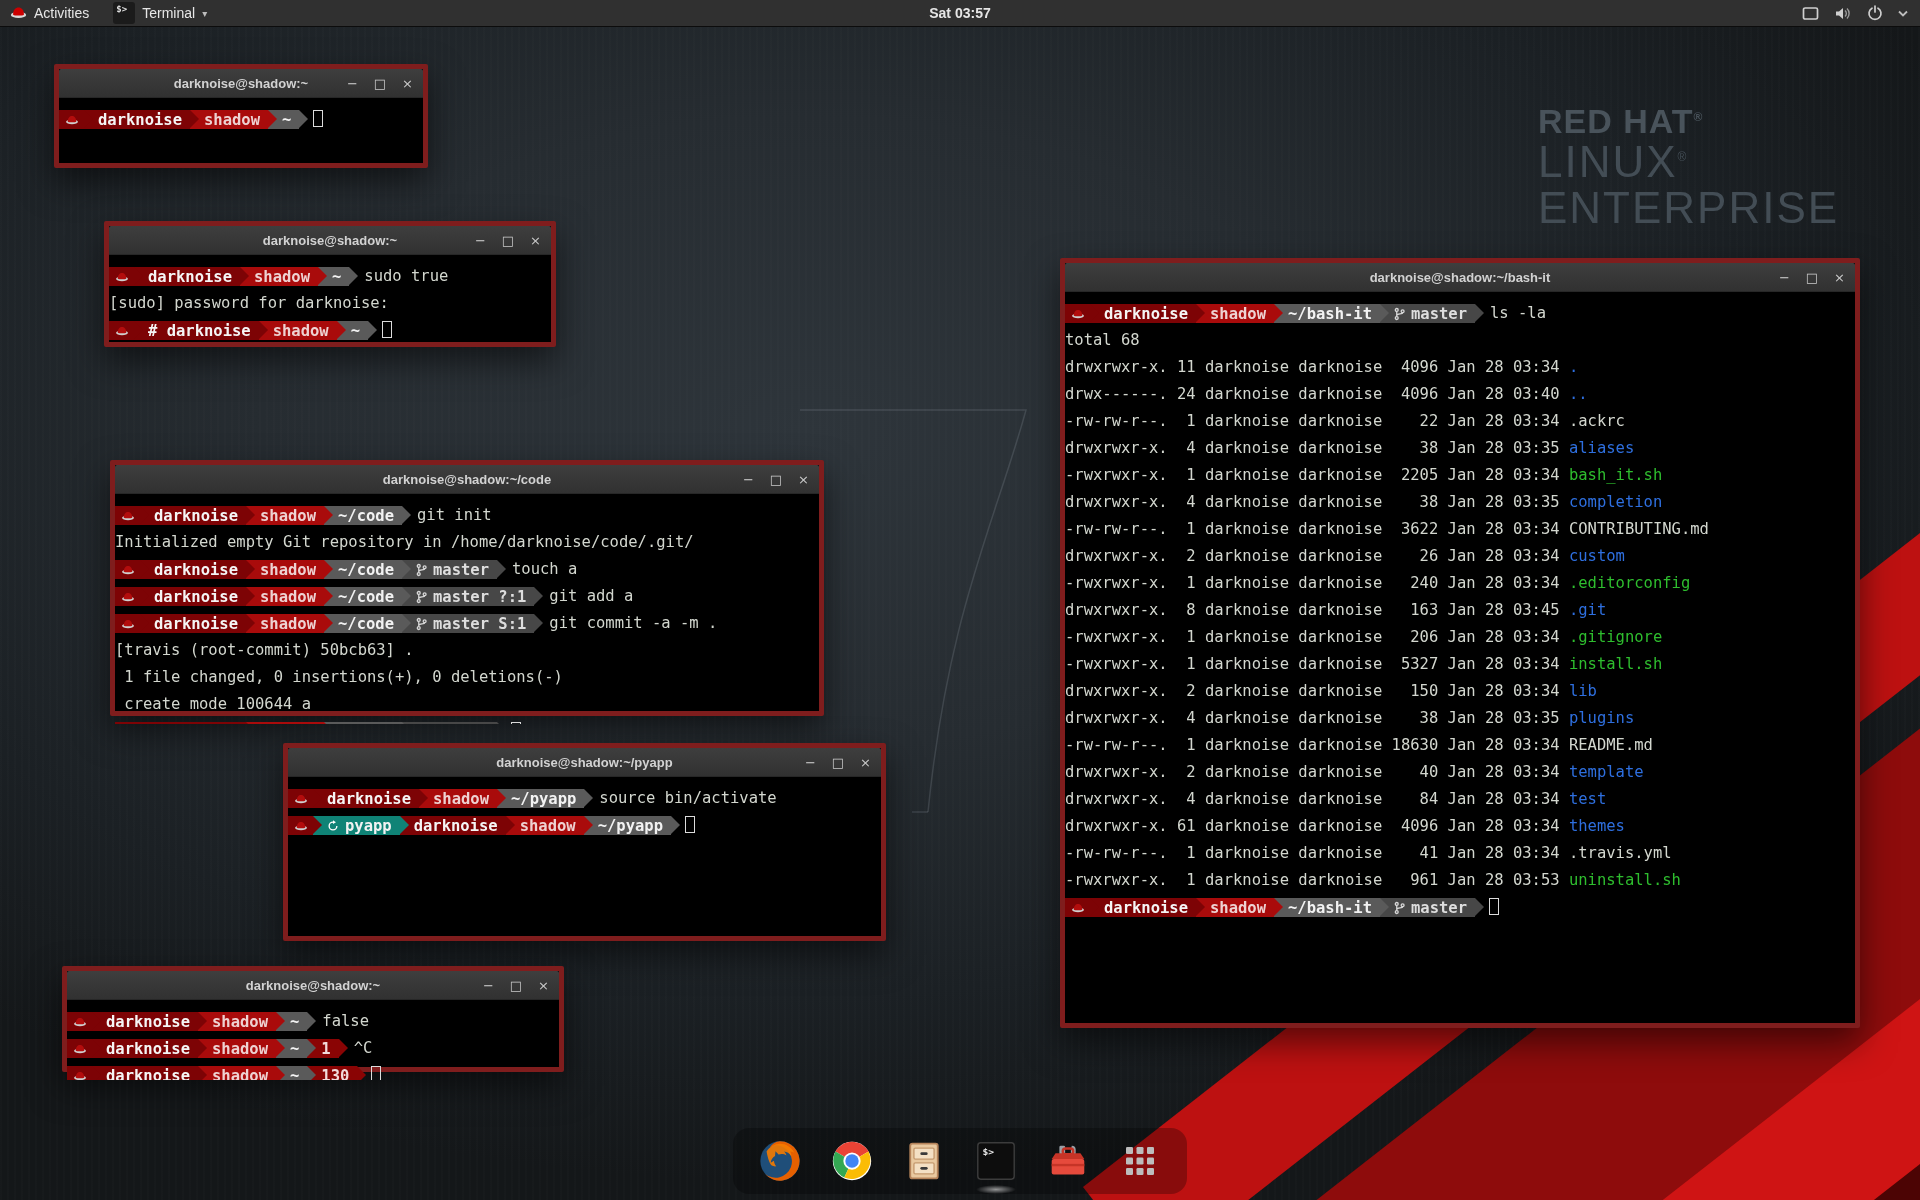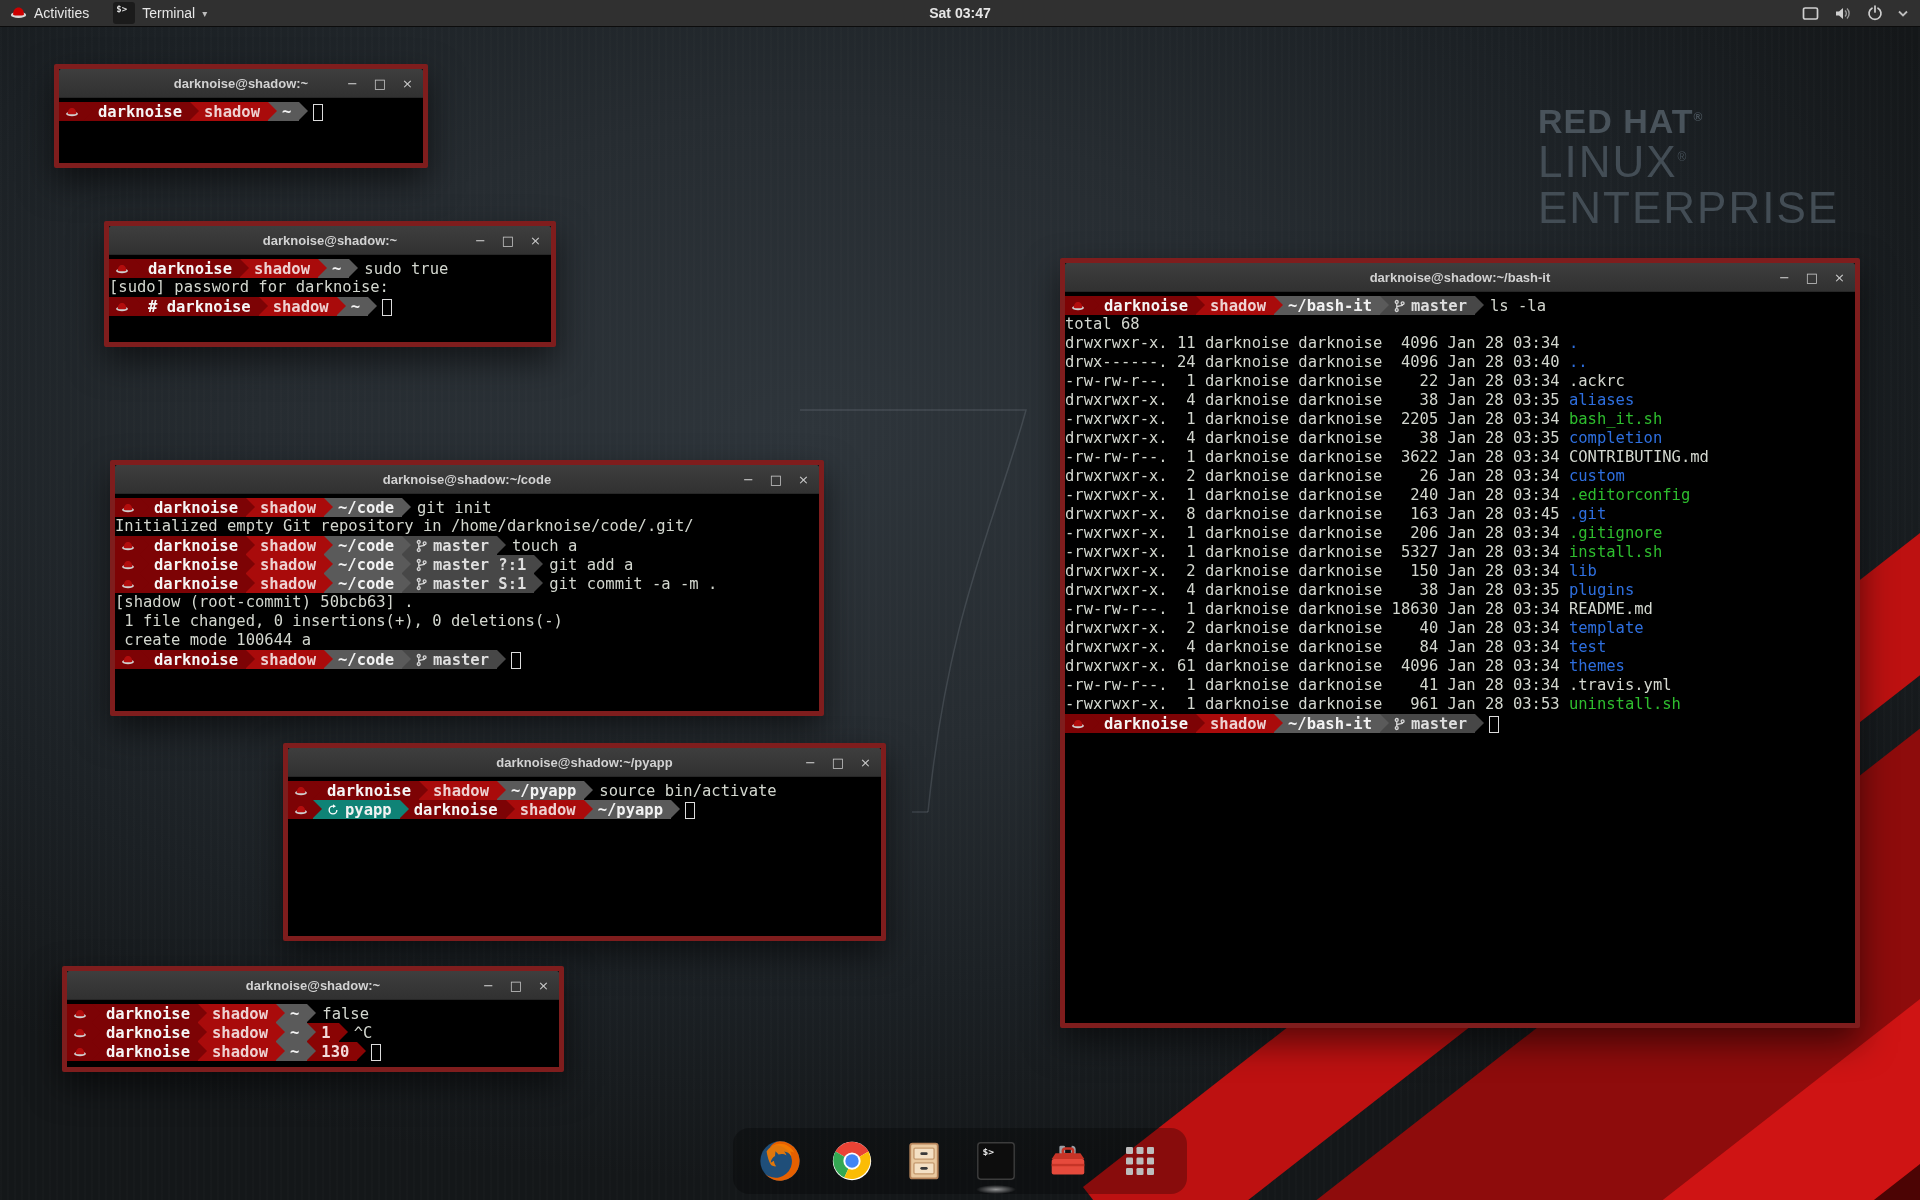--- a/index.html
+++ b/index.html
@@ -40,22 +40,22 @@
   .window{position:absolute;background:#000;border:5px solid #7f1d1d;border-radius:2px;
     box-shadow:0 14px 34px rgba(0,0,0,0.55);box-sizing:border-box;}
   .titlebar{height:28px;background:linear-gradient(180deg,#3e3e3e,#313131);
     border-bottom:1px solid #272727;display:flex;align-items:center;position:relative;
     border-radius:2px 2px 0 0;}
   .title{position:absolute;left:0;right:0;text-align:center;color:#d2d2d2;
     font-size:13px;font-weight:bold;pointer-events:none;}
   .winbtns{margin-left:auto;display:flex;align-items:center;gap:16px;padding-right:10px;z-index:2;}
   .winbtn{color:#c9c9c9;font-size:13px;line-height:1;cursor:default;font-family:"DejaVu Sans",sans-serif;}
   .term{padding:4px 0 0 0;overflow:hidden;}
-  .line{display:flex;align-items:flex-end;height:19px;white-space:pre;
-    font-family:"DejaVu Sans Mono",monospace;font-size:15.5px;color:#d3d7cf;}
+  .line{display:flex;align-items:flex-start;height:19px;white-space:pre;
+    font-family:"DejaVu Sans Mono",monospace;font-size:15.5px;color:#d3d7cf;margin-top:8px;}
   .line.out{display:block;line-height:19px;padding-left:0;}
   .seg{position:relative;display:flex;align-items:center;height:19px;
     padding:0 8px 0 14px;font-weight:bold;}
   .seg:after{content:"";position:absolute;left:100%;top:0;
     border-top:9.5px solid transparent;border-bottom:9.5px solid transparent;
     border-left:9px solid var(--bg);}
   .seg-hat{padding:0 5px 0 6px;}
   .seg .gicon{margin-right:6px;display:inline-flex;}
   .cmd{margin-left:15px;}
   .cursor{margin-left:14px;width:10px;height:17px;border:1.5px solid #dcdcdc;box-sizing:border-box;}
@@ -96,21 +96,21 @@
         </svg>
       </span>
       <span>Activities</span>
     </div>
     <div class="tb-appmenu">
       <span class="tb-apptile">$&gt;</span>
       <span>Terminal</span>
       <span class="tb-caret">▾</span>
     </div>
   </div>
-  <div class="tb-clock">Sat 03:47</div>
+  <div class="tb-clock">Sat 03:57</div>
   <div class="tb-right">
     <span>
       <svg width="17" height="15" viewBox="0 0 17 15">
           <rect x="1.5" y="2" width="14" height="11" rx="1.6" fill="none" stroke="#cfcfcf" stroke-width="1.7"></rect>
         </svg>
     </span>
     <span>
       <svg width="18" height="15" viewBox="0 0 18 15">
         <path d="M2 5.5 H5 L9 2 V13 L5 9.5 H2 Z" fill="#cfcfcf"></path>
         <path d="M11 4.5 A4 4 0 0 1 11 10.5 M13 2.5 A7 7 0 0 1 13 12.5" fill="none" stroke="#9a9a9a" stroke-width="1.4"></path>
@@ -209,21 +209,21 @@
               <ellipse cx="10" cy="11.4" rx="8.6" ry="3.4" fill="#cfcfcf"></ellipse>
               <path d="M3.8 11.2 C3.8 5.6 6.7 2.8 10 2.8 C13.3 2.8 16.2 5.6 16.2 11.2 C14.4 12.5 5.6 12.5 3.8 11.2 Z" fill="#b30d0d"></path>
             </svg></span><span class="seg" style="--bg: #7d0305; background: rgb(125, 3, 5); color: rgb(245, 245, 245); z-index: 39;">darknoise</span><span class="seg" style="--bg: #a90b0b; background: rgb(169, 11, 11); color: rgb(238, 210, 210); z-index: 38;">shadow</span><span class="seg" style="--bg: #5a5a5a; background: rgb(90, 90, 90); color: rgb(242, 242, 242); z-index: 37;">~/code</span><span class="seg" style="--bg: #474747; background: rgb(71, 71, 71); color: rgb(222, 222, 222); z-index: 36;"><span class="gicon"><svg width="11" height="14" viewBox="0 0 12 14">
                 <g stroke="#d8d8d8" fill="none" stroke-width="1.4">
                   <circle cx="3" cy="2.6" r="1.6"></circle>
                   <circle cx="3" cy="11.4" r="1.6"></circle>
                   <circle cx="9.4" cy="4" r="1.6"></circle>
                   <path d="M3 4.2 V9.8 M3 8.6 C3 6 9.4 7.6 9.4 5.6"></path>
                 </g>
               </svg></span>master S:1</span><span class="cmd">git commit -a -m .</span></div>
-        <div class="line out"><span>[shadow (root-commit) 50bcb63] .</span></div>
+        <div class="line out"><span>[travis (root-commit) 50bcb63] .</span></div>
         <div class="line out"><span> 1 file changed, 0 insertions(+), 0 deletions(-)</span></div>
         <div class="line out"><span> create mode 100644 a</span></div>
         <div class="line"><span class="seg seg-hat" style="--bg: #7d0305; background: rgb(125, 3, 5); z-index: 40;"><svg width="14" height="11" viewBox="0 0 20 16">
               <ellipse cx="10" cy="11.4" rx="8.6" ry="3.4" fill="#cfcfcf"></ellipse>
               <path d="M3.8 11.2 C3.8 5.6 6.7 2.8 10 2.8 C13.3 2.8 16.2 5.6 16.2 11.2 C14.4 12.5 5.6 12.5 3.8 11.2 Z" fill="#b30d0d"></path>
             </svg></span><span class="seg" style="--bg: #7d0305; background: rgb(125, 3, 5); color: rgb(245, 245, 245); z-index: 39;">darknoise</span><span class="seg" style="--bg: #a90b0b; background: rgb(169, 11, 11); color: rgb(238, 210, 210); z-index: 38;">shadow</span><span class="seg" style="--bg: #5a5a5a; background: rgb(90, 90, 90); color: rgb(242, 242, 242); z-index: 37;">~/code</span><span class="seg" style="--bg: #474747; background: rgb(71, 71, 71); color: rgb(222, 222, 222); z-index: 36;"><span class="gicon"><svg width="11" height="14" viewBox="0 0 12 14">
                 <g stroke="#d8d8d8" fill="none" stroke-width="1.4">
                   <circle cx="3" cy="2.6" r="1.6"></circle>
                   <circle cx="3" cy="11.4" r="1.6"></circle>
                   <circle cx="9.4" cy="4" r="1.6"></circle>

